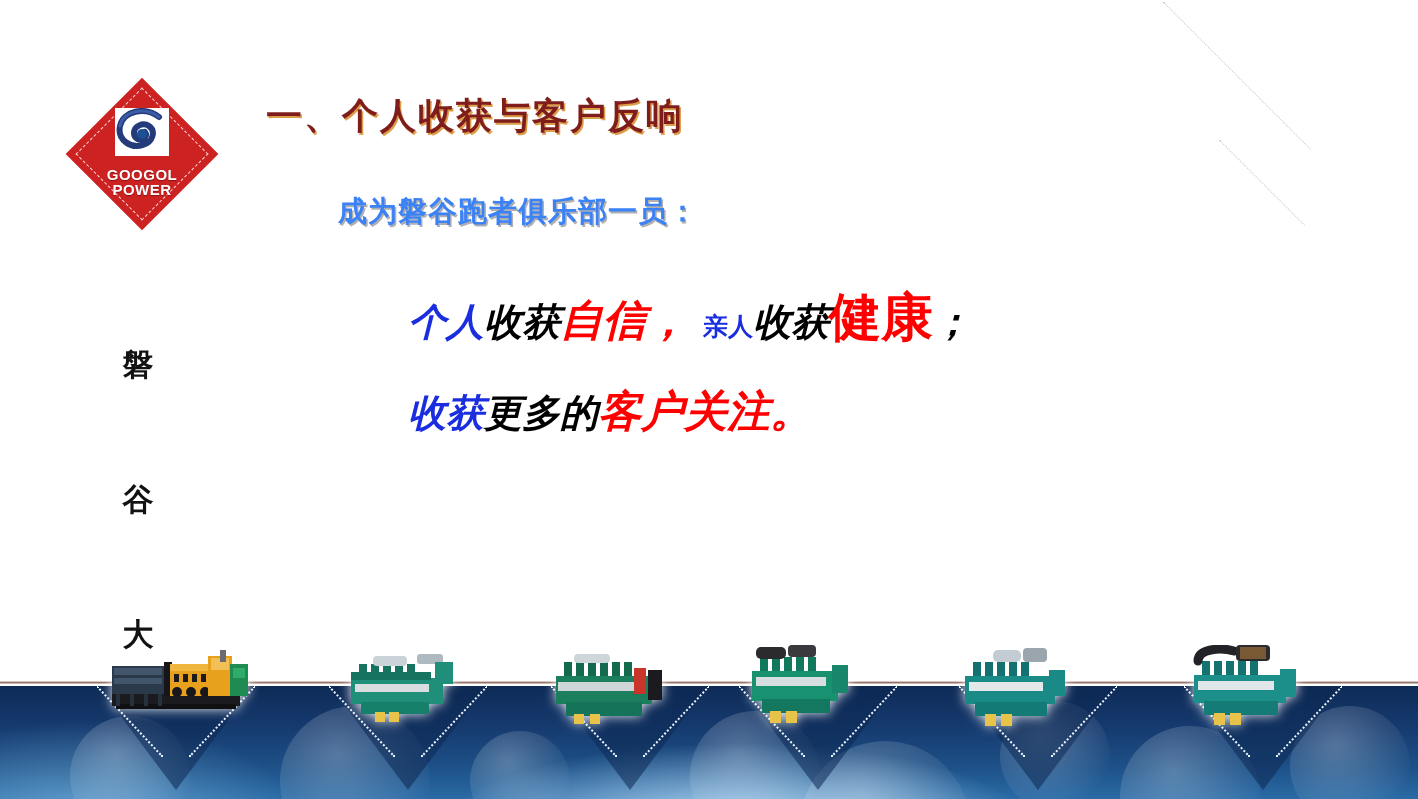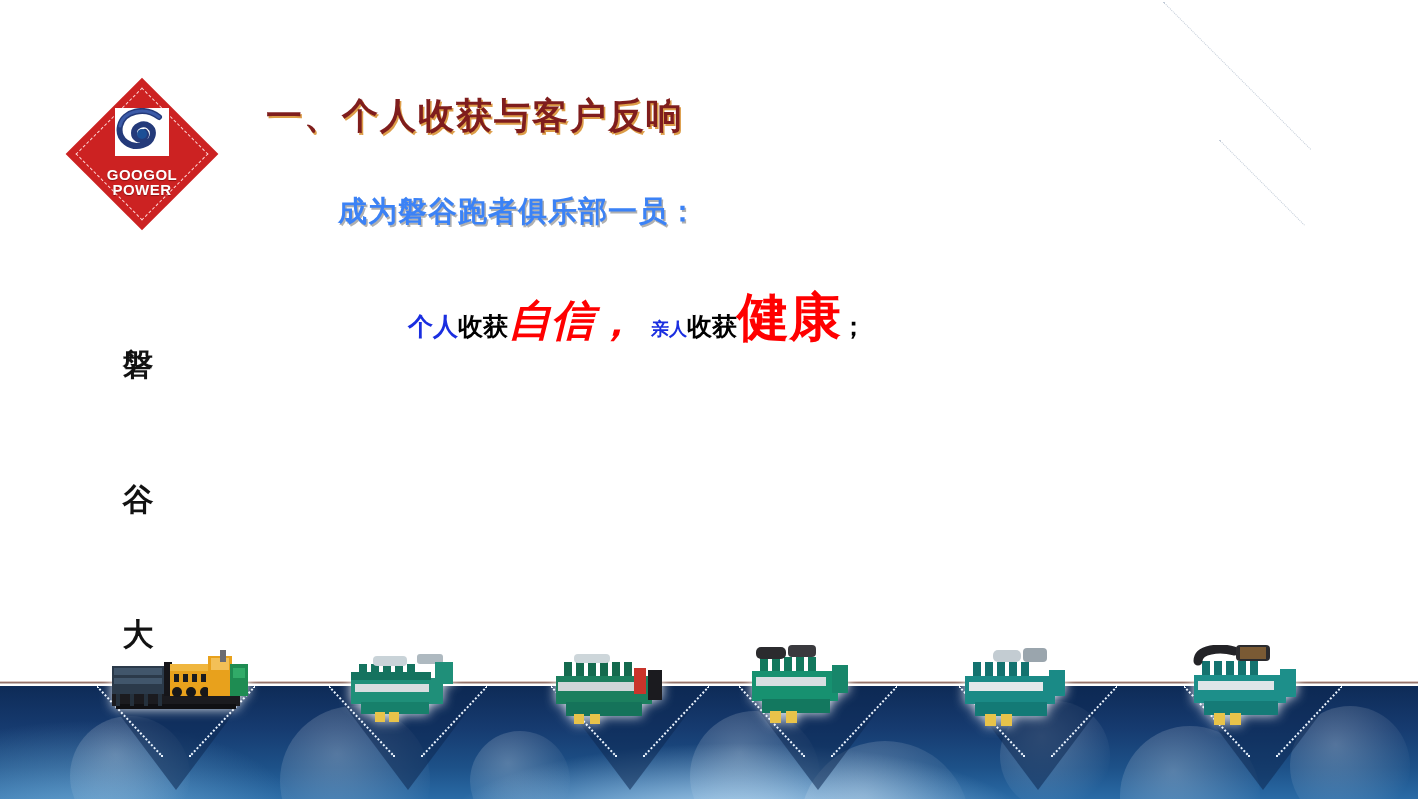--- a/index.html
+++ b/index.html
@@ -129,22 +129,22 @@
     position: absolute;
     white-space: nowrap;
     font-weight: bold;
   }
   .line-1 { left: 408px; top: 283px; }
   .line-2 { left: 408px; top: 383px; }
 
   .t-blue   { color: #1a2ee0; }
   .t-black  { color: #000000; }
   .t-red    { color: #ff0000; }
-  .sz-md    { font-size: 25px; }
-  .sz-sm    { font-size: 18px; }
+  .sz-md    { font-size: 38px; font-style: italic; }
+  .sz-sm    { font-size: 25px; }
   .sz-lg    { font-size: 52px; }
   .sz-xl    { font-size: 43px; font-style: italic; }
   .gap      { display: inline-block; width: 14px; }
 
   
   .rule-line {
     position: absolute;
     left: 0;
     top: 681px;
     width: 100%;
@@ -250,20 +250,23 @@
   </div>
 
   <div class="slide-title">一、个人收获与客户反响</div>
 
   <div class="subheading">成为磐谷跑者俱乐部一员：</div>
 
   <div class="body-line line-1">
     <span class="t-blue sz-md">个人</span><span class="t-black sz-md">收获</span><span class="t-red sz-xl">自信，</span><span class="gap"></span><span class="t-blue sz-sm">亲人</span><span class="t-black sz-md">收获</span><span class="t-red sz-lg">健康</span><span class="t-black sz-md">；</span>
   </div>
 
+  <div class="body-line line-2">
+    <span class="t-blue sz-md">收获</span><span class="t-black sz-md">更多的</span><span class="t-red sz-xl">客户关注。</span>
+  </div>
 
   <div class="rule-line"></div>
 
   <div class="band">
 
     <div class="bubble" style="left:70px;  top:30px;  width:120px; height:120px;"></div>
     <div class="bubble" style="left:280px; top:20px;  width:150px; height:150px;"></div>
     <div class="bubble" style="left:470px; top:45px;  width:100px; height:100px;"></div>
     <div class="bubble" style="left:690px; top:25px;  width:130px; height:130px;"></div>
     <div class="bubble" style="left:800px; top:55px;  width:170px; height:170px;"></div>

